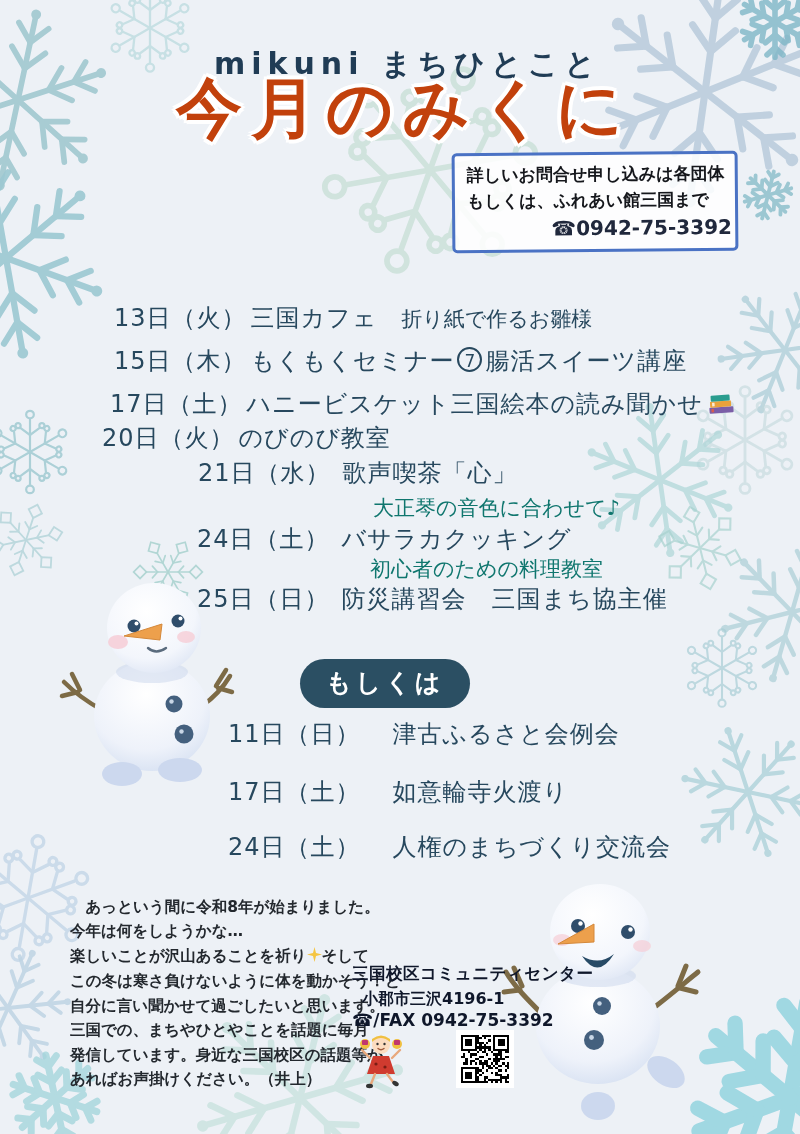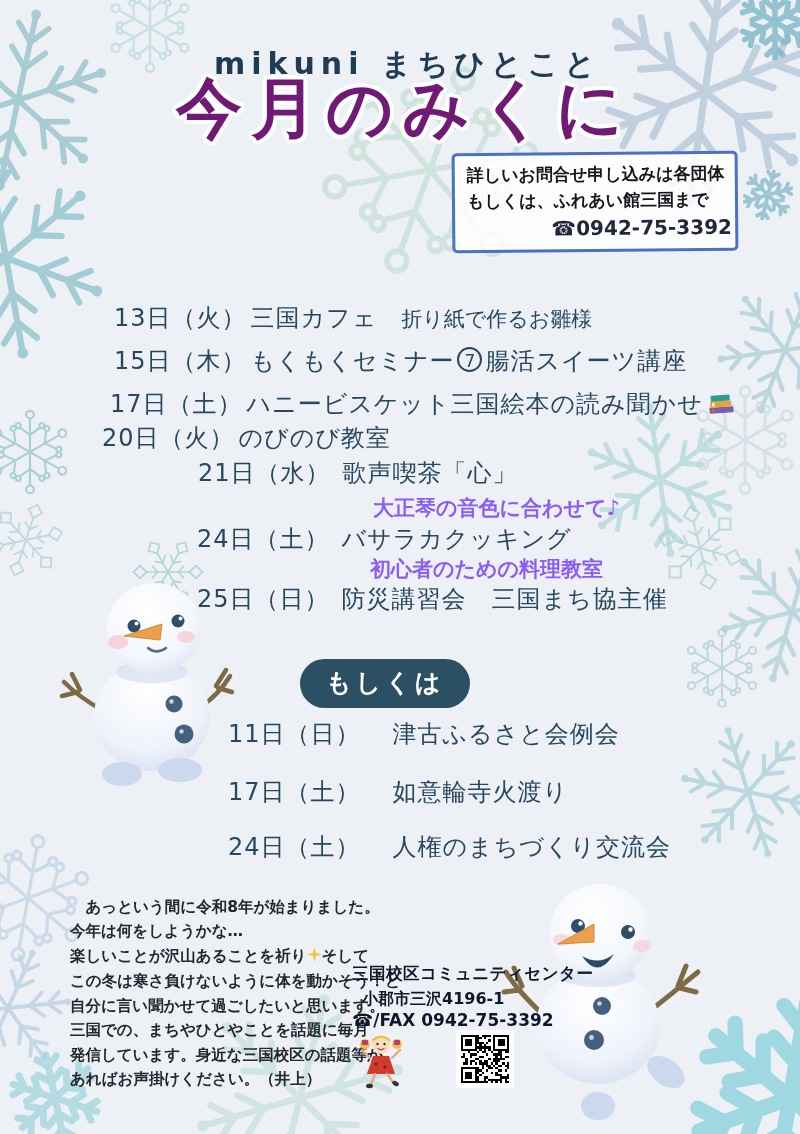--- a/index.html
+++ b/index.html
@@ -16,21 +16,21 @@
   .bg-svg { position:absolute; left:0; top:0; width:800px; height:1134px; pointer-events:none; }
 
   
   .bubble-wrap { left:50px; top:26px; width:184px; height:160px; }
   .bubble-text { position:absolute; width:150px; left:10px; text-align:center;
     color:#8a6a4c; font-weight:bold; }
   .bubble-l1 { top:34px; font-size:25px; letter-spacing:2px; }
   .bubble-l2 { top:68px; font-size:28px; }
   .subtitle { left:214px; top:44px; font-size:30px; font-weight:bold; color:#203c55;
     letter-spacing:6px; }
-  .main-title { left:176px; top:64px; font-size:66px; font-weight:bold; color:#701a75;
+  .main-title { left:176px; top:64px; font-size:66px; font-weight:bold; color:#c2410c;
     letter-spacing:9px; white-space:nowrap;
     text-shadow:-3px -3px 0 #fff,3px -3px 0 #fff,-3px 3px 0 #fff,3px 3px 0 #fff,
       0 -4px 0 #fff,0 4px 0 #fff,-4px 0 0 #fff,4px 0 0 #fff; }
 
   
   .contact { left:452px; top:152px; width:286px; padding:7px 10px 6px 12px;
     border:3px solid #4a72c4; border-radius:5px; background:rgba(255,255,255,.86);
     transform:rotate(-.5deg); color:#15171c; }
   .contact .cl { font-size:17px; font-weight:bold; line-height:1.5; white-space:nowrap; }
   .contact .phone { font-size:20px; font-weight:bold; padding-left:84px; color:#20283c; }
@@ -40,21 +40,21 @@
     letter-spacing:4px; padding:7px 26px 9px; border-radius:26px; white-space:nowrap; }
   .badge1 { left:202px; top:237px; }
   .badge2 { left:300px; top:659px; }
 
   
   .ev { position:absolute; color:#27485e; font-weight:normal; font-size:24px;
     white-space:nowrap; letter-spacing:1px; }
   .ev .date { margin-right:4px; }
   .ev .gap  { margin-right:12px; }
   .ev .note { margin-left:24px; font-size:21px; letter-spacing:0; }
-  .sub { position:absolute; color:#8b5cf6; font-weight:bold; font-size:21px;
+  .sub { position:absolute; color:#0f766e; font-weight:normal; font-size:21px;
     white-space:nowrap;text-align:right; }
   .l1{left:114px;top:302px} .l2{left:114px;top:345px} .l3{left:110px;top:388px}
   .l4{left:102px;top:422px} .l5{left:198px;top:457px} .l6{left:373px;top:494px}
   .l7{left:197px;top:523px} .l8{left:370px;top:555px} .l9{left:197px;top:583px}
   .k1{left:228px;top:718px} .k2{left:228px;top:776px} .k3{left:228px;top:831px}
   .k1 .date,.k2 .date,.k3 .date { margin-right:32px; }
   .circ7 { display:inline-block; width:25px; height:25px; border:2px solid #27485e;
     border-radius:50%; text-align:center; line-height:24px; font-size:17px;
     margin:0 3px; vertical-align:2px; letter-spacing:0; }
   .books-icon { display:inline-block; vertical-align:-3px; margin-left:4px; }

